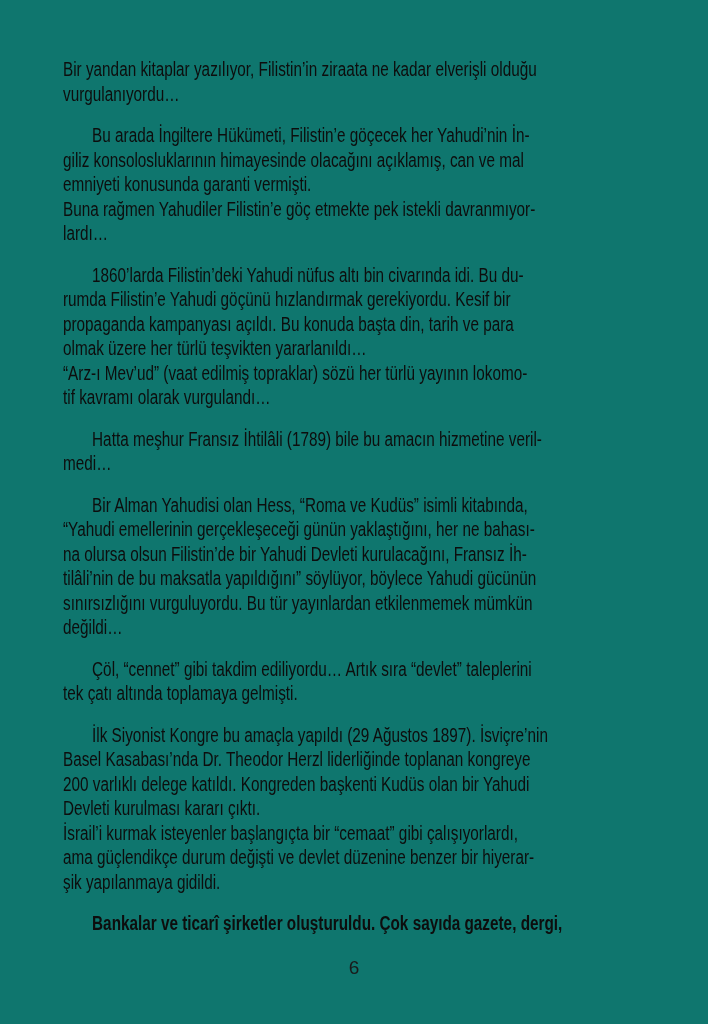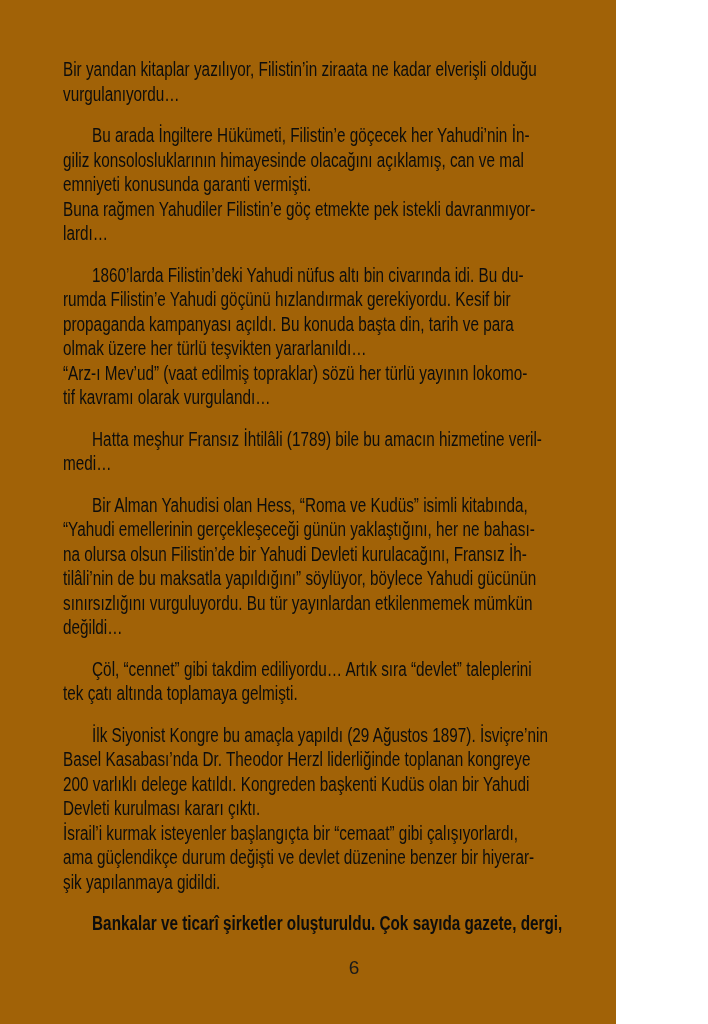--- a/index.html
+++ b/index.html
@@ -2,23 +2,23 @@
 <html lang="tr"><head>
 <meta charset="utf-8">
 <style>
   html, body {
     margin: 0;
     padding: 0;
     background: #ffffff;
   }
   .page {
     position: relative;
-    width: 616px;
+    width: 708px;
     height: 1024px;
-    background: #a16207;
+    background: #0f766e;
     overflow: hidden;
     font-family: "Liberation Sans", sans-serif;
     color: #0d0d0d;
   }
   
   .text-col {
     position: absolute;
     left: 63px;
     top: 57px;
     width: 810px;              

